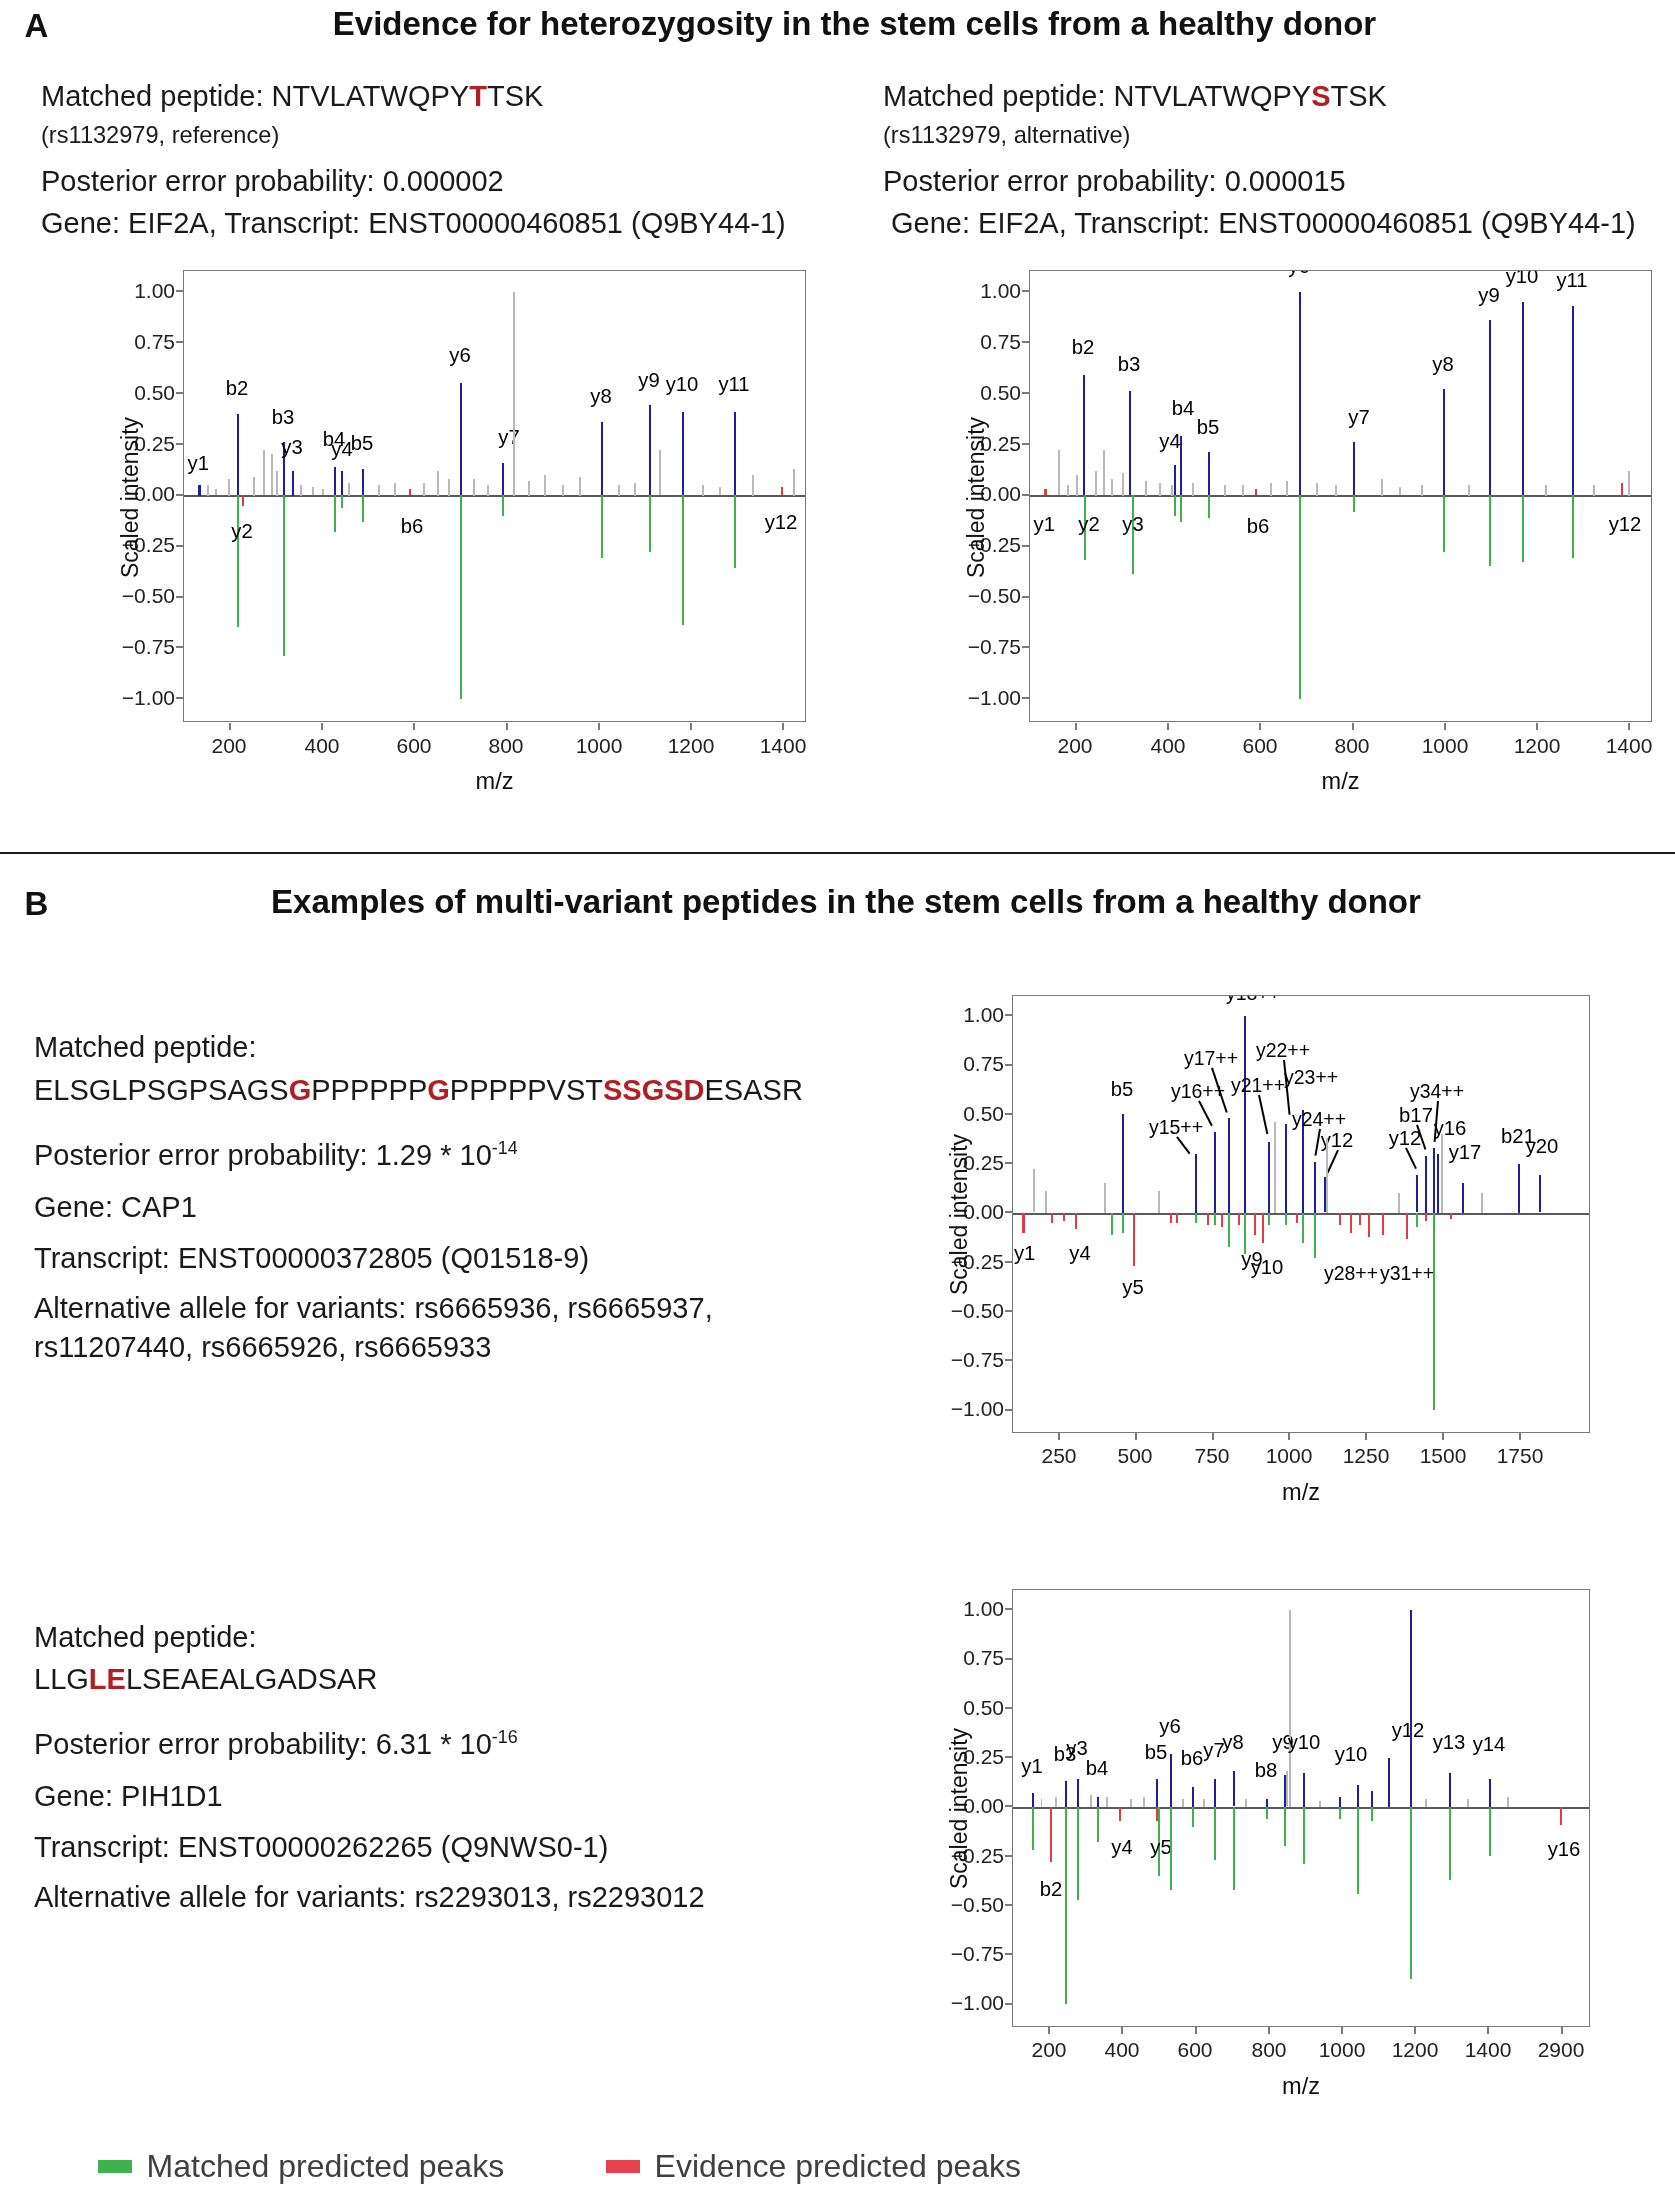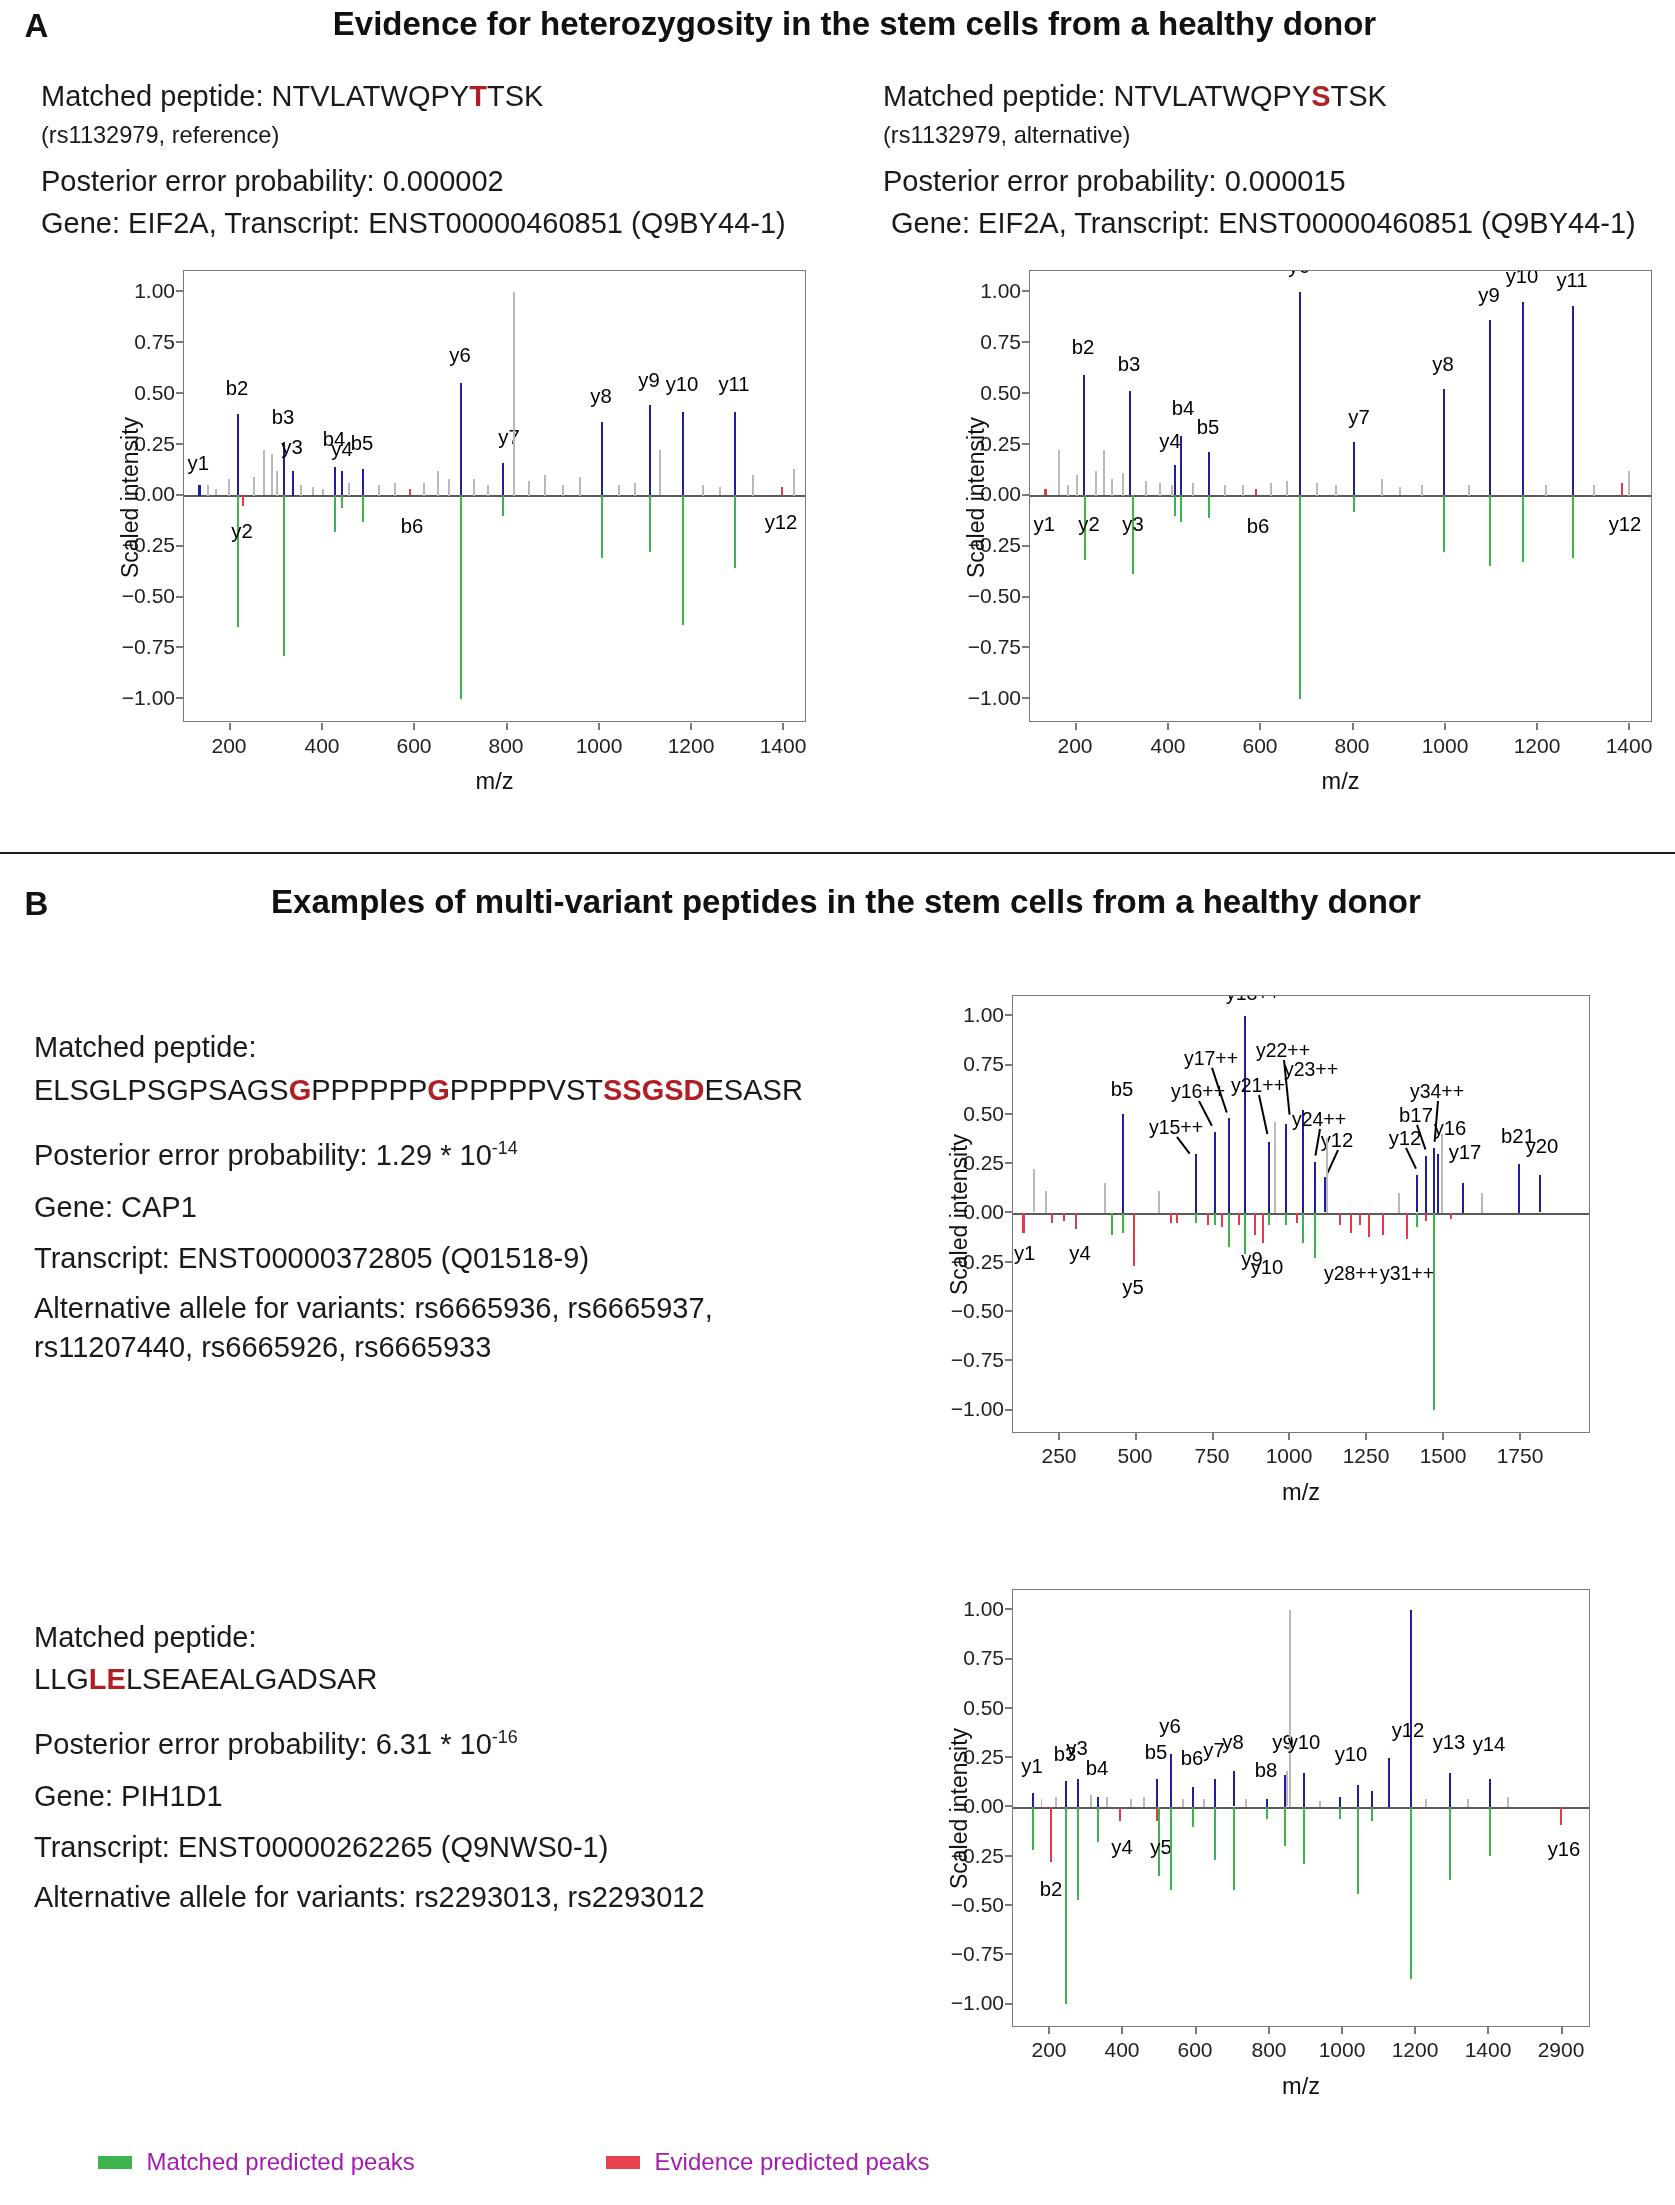--- a/index.html
+++ b/index.html
@@ -41,21 +41,21 @@
   .xlabel { position:absolute; font-size:23.6px; color:#111; text-align:center; }
   .ylabel {
     position:absolute; font-size:23px; color:#111;
     transform:rotate(-90deg); transform-origin:center center; white-space:nowrap;
   }
 
   .divider { position:absolute; background:#1a1a1a; height:2.4px; }
 
   .legend-item { position:absolute; display:flex; align-items:center; gap:14.6px; }
   .legend-swatch { width:34px; height:13px; display:inline-block; }
-  .legend-text { font-size:24px; color:#a21caf; white-space:nowrap; }
+  .legend-text { font-size:32px; color:#404040; white-space:nowrap; }
 </style>
 </head>
 <body>
 
 <div style="position:absolute;left:24.4px;top:6.5px;">
   <span class="panel-letter">A</span>
 </div>
 <div style="position:absolute;left:163px;top:4.9px;width:1383px;" class="panel-title">Evidence for heterozygosity in the stem cells from a healthy donor</div>
 
 <div style="position:absolute;left:41px;top:78px;">
@@ -366,21 +366,21 @@
       <div class="plabel small" style="left: 245px; top: 78px;">y21++</div>
       <div class="leader" style="left: 245px; top: 99px; height: 40px; transform: rotate(-12.1023deg);"></div>
       <div class="peak green" style="left: 255px; top: 217px; height: 12px;"></div>
       <div class="peak noise" style="left: 261px; top: 126px; height: 91px;"></div>
       <div class="peak blue" style="left: 272px; top: 128px; height: 89px;"></div>
       <div class="plabel small" style="left: 270px; top: 43px;">y22++</div>
       <div class="leader" style="left: 270px; top: 64px; height: 55px; transform: rotate(-5.80078deg);"></div>
       <div class="peak green" style="left: 272px; top: 217px; height: 12px;"></div>
       <div class="peak red" style="left: 283px; top: 217px; height: 10px;"></div>
       <div class="peak blue" style="left: 289px; top: 114px; height: 103px;"></div>
-      <div class="plabel small" style="left: 298px; top: 62px;">y23++</div>
+      <div class="plabel small" style="left: 298px; top: 70px;">y23++</div>
       <div class="peak green" style="left: 289px; top: 217px; height: 30px;"></div>
       <div class="peak blue" style="left: 301px; top: 166px; height: 51px;"></div>
       <div class="plabel small" style="left: 306px; top: 112px;">y24++</div>
       <div class="leader" style="left: 306px; top: 133px; height: 27px; transform: rotate(9.73066deg);"></div>
       <div class="peak green" style="left: 301px; top: 217px; height: 45px;"></div>
       <div class="peak blue" style="left: 311px; top: 181px; height: 35px;"></div>
       <div class="plabel" style="left: 324px; top: 133px;">y12</div>
       <div class="leader" style="left: 324px; top: 154px; height: 25px; transform: rotate(24.4856deg);"></div>
       <div class="peak noise" style="left: 313px; top: 142px; height: 75px;"></div>
       <div class="peak red" style="left: 326px; top: 217px; height: 12px;"></div>

